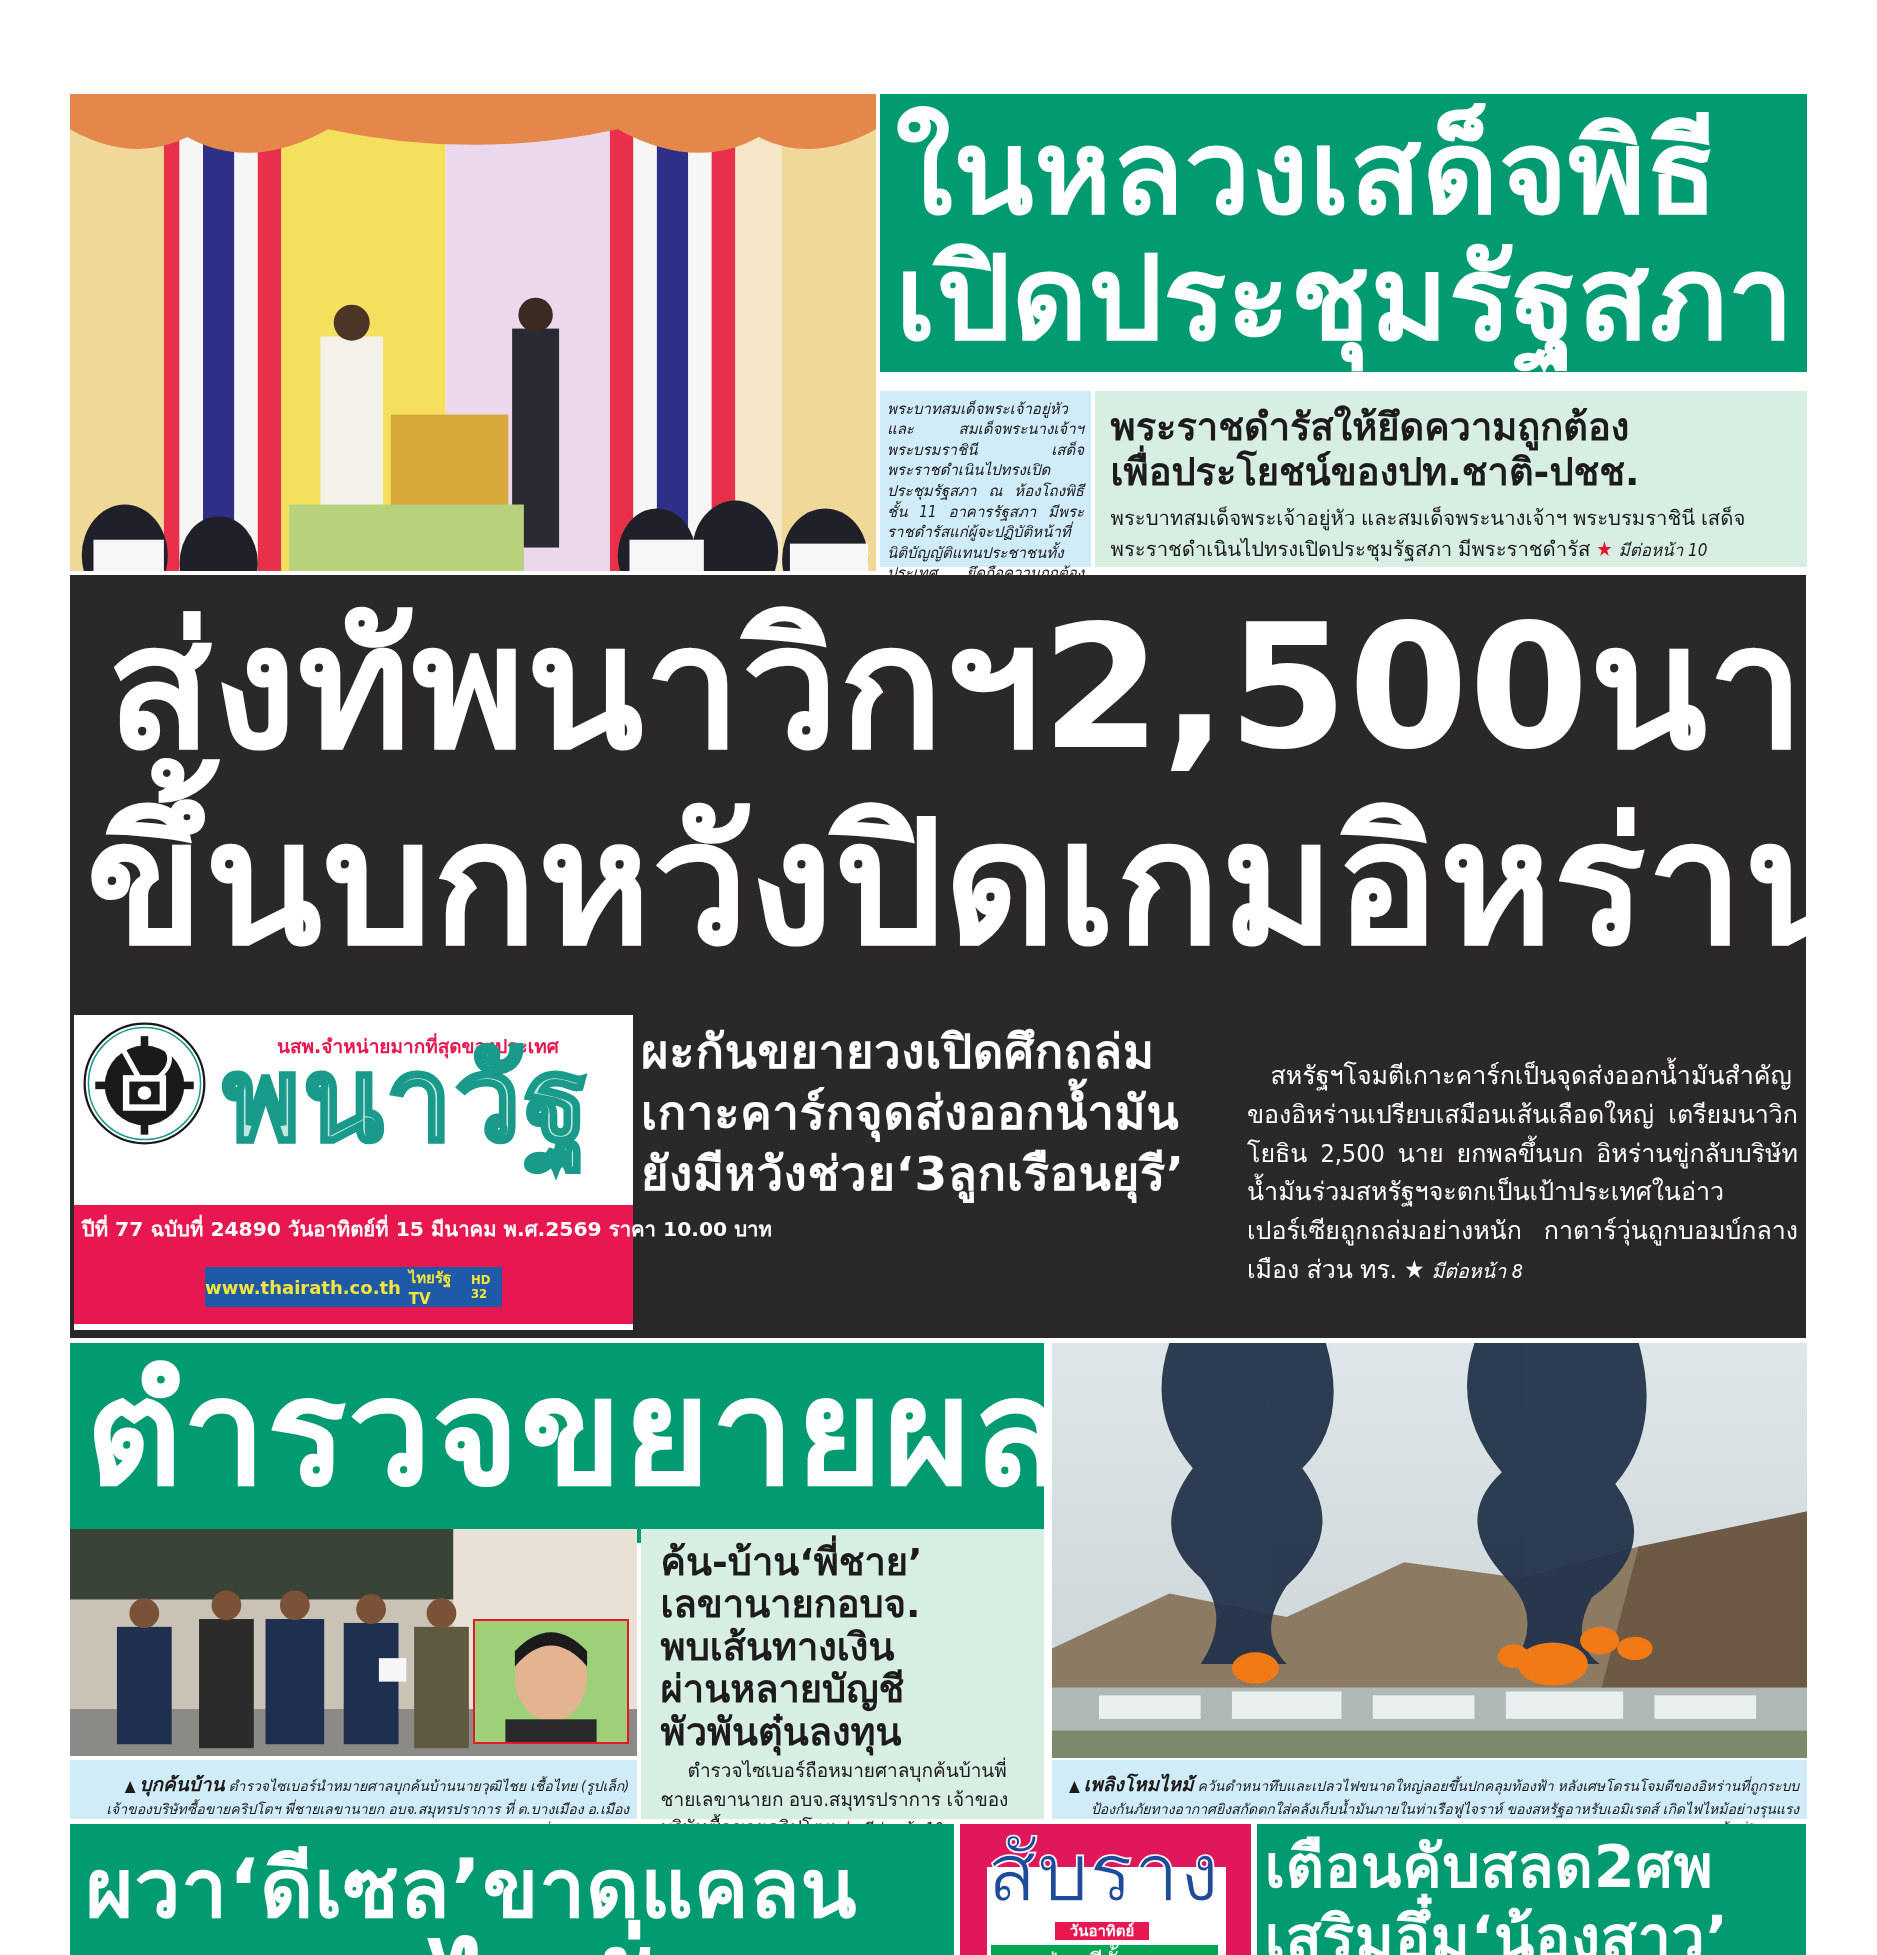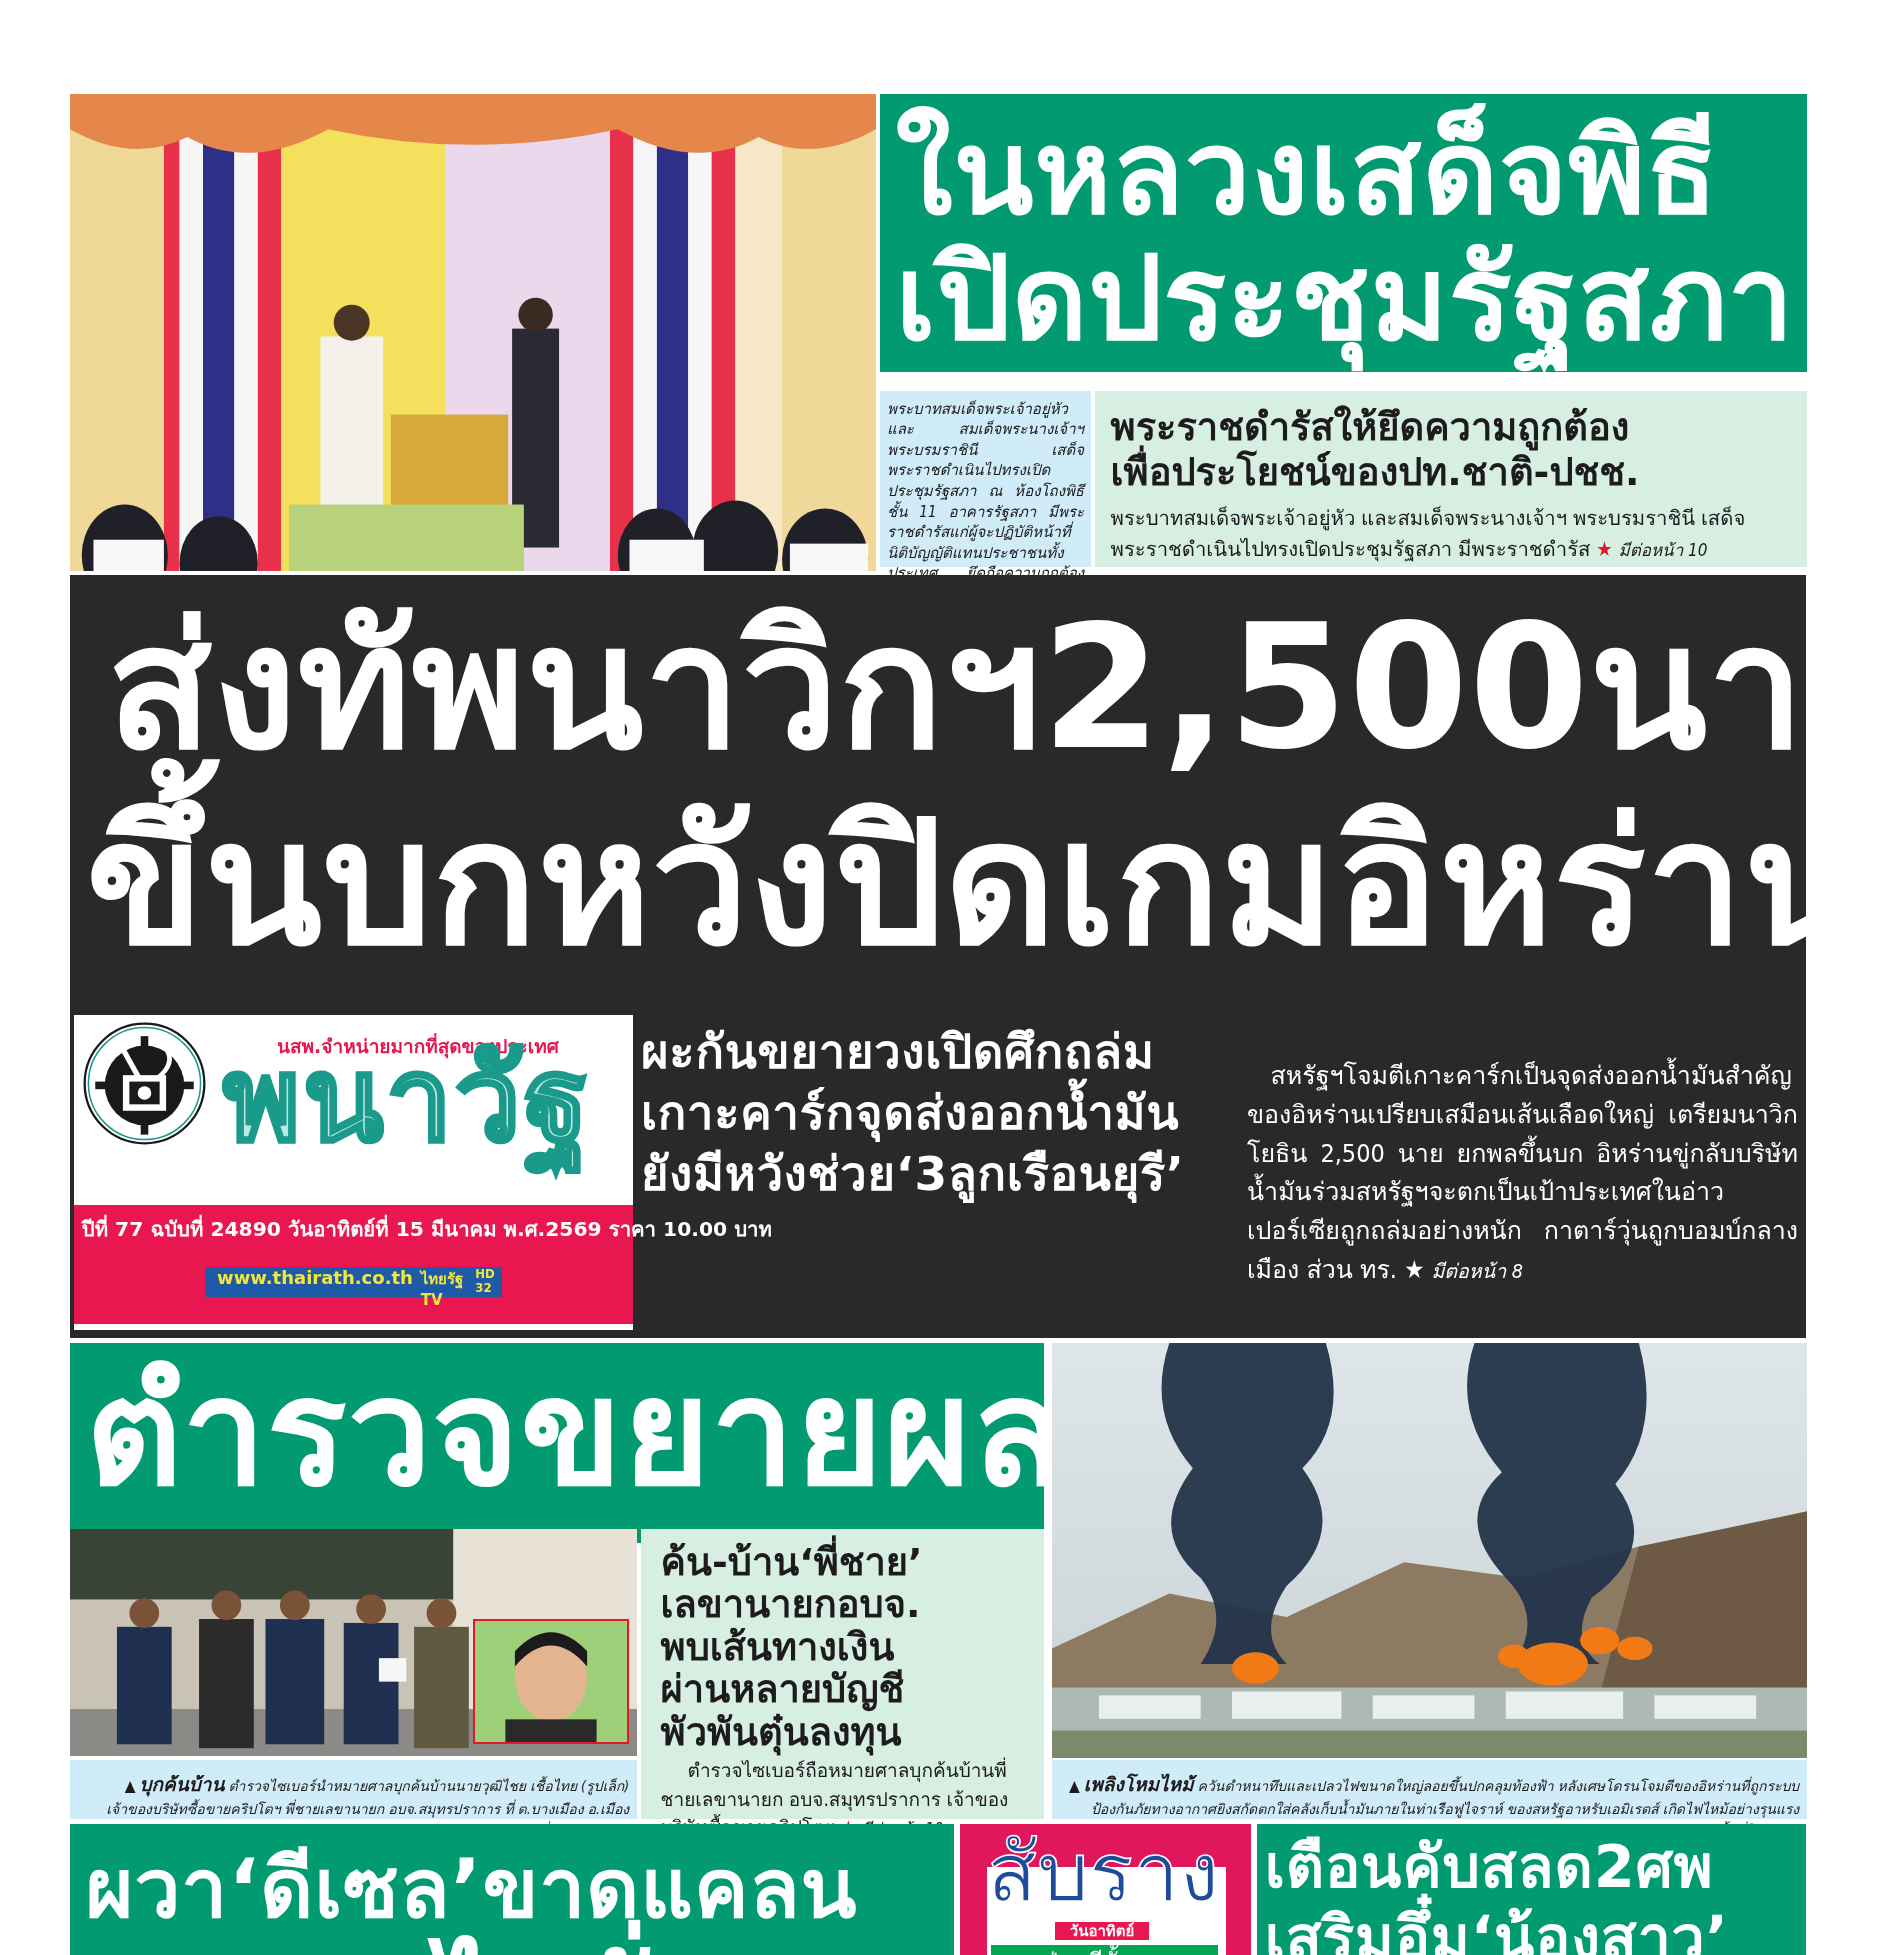--- a/index.html
+++ b/index.html
@@ -103,21 +103,21 @@
     <rect x="105" y="140" width="120" height="100" fill="#fff" stroke="#1a1a1a" stroke-width="6"></rect>
     <rect x="125" y="160" width="80" height="60" fill="#1a1a1a"></rect>
     <circle cx="165" cy="190" r="18" fill="#fff"></circle>
     <path d="M100 60 L150 150" stroke="#fff" stroke-width="14"></path>
     <path d="M220 70 Q250 110 200 150" stroke="#fff" stroke-width="12" fill="none"></path>
   </svg>
   <div class="abs" style="left:203px;top:15.6px;font-size:19px;font-weight:bold;color:#e8174f;white-space:nowrap;">นสพ.จำหน่ายมากที่สุดของประเทศ</div>
   <div class="abs" style="left:149px;top:23.5px;font-size:117px;font-weight:bold;color:#bfe6df;-webkit-text-stroke:3.9px #1a9a8a;line-height:1.05;white-space:nowrap;letter-spacing:3.1px;">พนาวัฐ</div>
   <div class="abs" style="left:0;top:190px;width:559px;height:119px;background:#e8174f;">
     <div class="abs" style="left:7.8px;top:7.8px;font-size:20.3px;font-weight:bold;color:#fff;white-space:nowrap;">ปีที่ 77 ฉบับที่ 24890 วันอาทิตย์ที่ 15 มีนาคม พ.ศ.2569 ราคา 10.00 บาท</div>
-    <div class="abs" style="left:131px;top:62px;width:297px;height:30px;background:#1e5aa8;display:flex;justify-content:center;gap:7.8px;padding-left:12px;">
+    <div class="abs" style="left:131px;top:62px;width:297px;height:40px;background:#1e5aa8;display:flex;align-items:center;justify-content:center;gap:7.8px;">
       <span style="font-size:18px;font-weight:bold;color:#f4e63a;">www.thairath.co.th</span>
       <span style="font-size:15px;font-weight:bold;color:#f4e63a;">ไทยรัฐ TV</span>
       <span style="font-size:11.7px;font-weight:bold;color:#f4e63a;">HD 32</span>
     </div>
   </div>
 </div>
 
 <div class="abs" style="left:641px;top:1021px;width:602px;">
   <div class="white-head" style="font-size:47px;white-space:nowrap;line-height:1.3;">ผะกันขยายวงเปิดศึกถล่ม</div>
   <div class="white-head" style="font-size:47px;white-space:nowrap;line-height:1.3;">เกาะคาร์กจุดส่งออกน้ำมัน</div>

